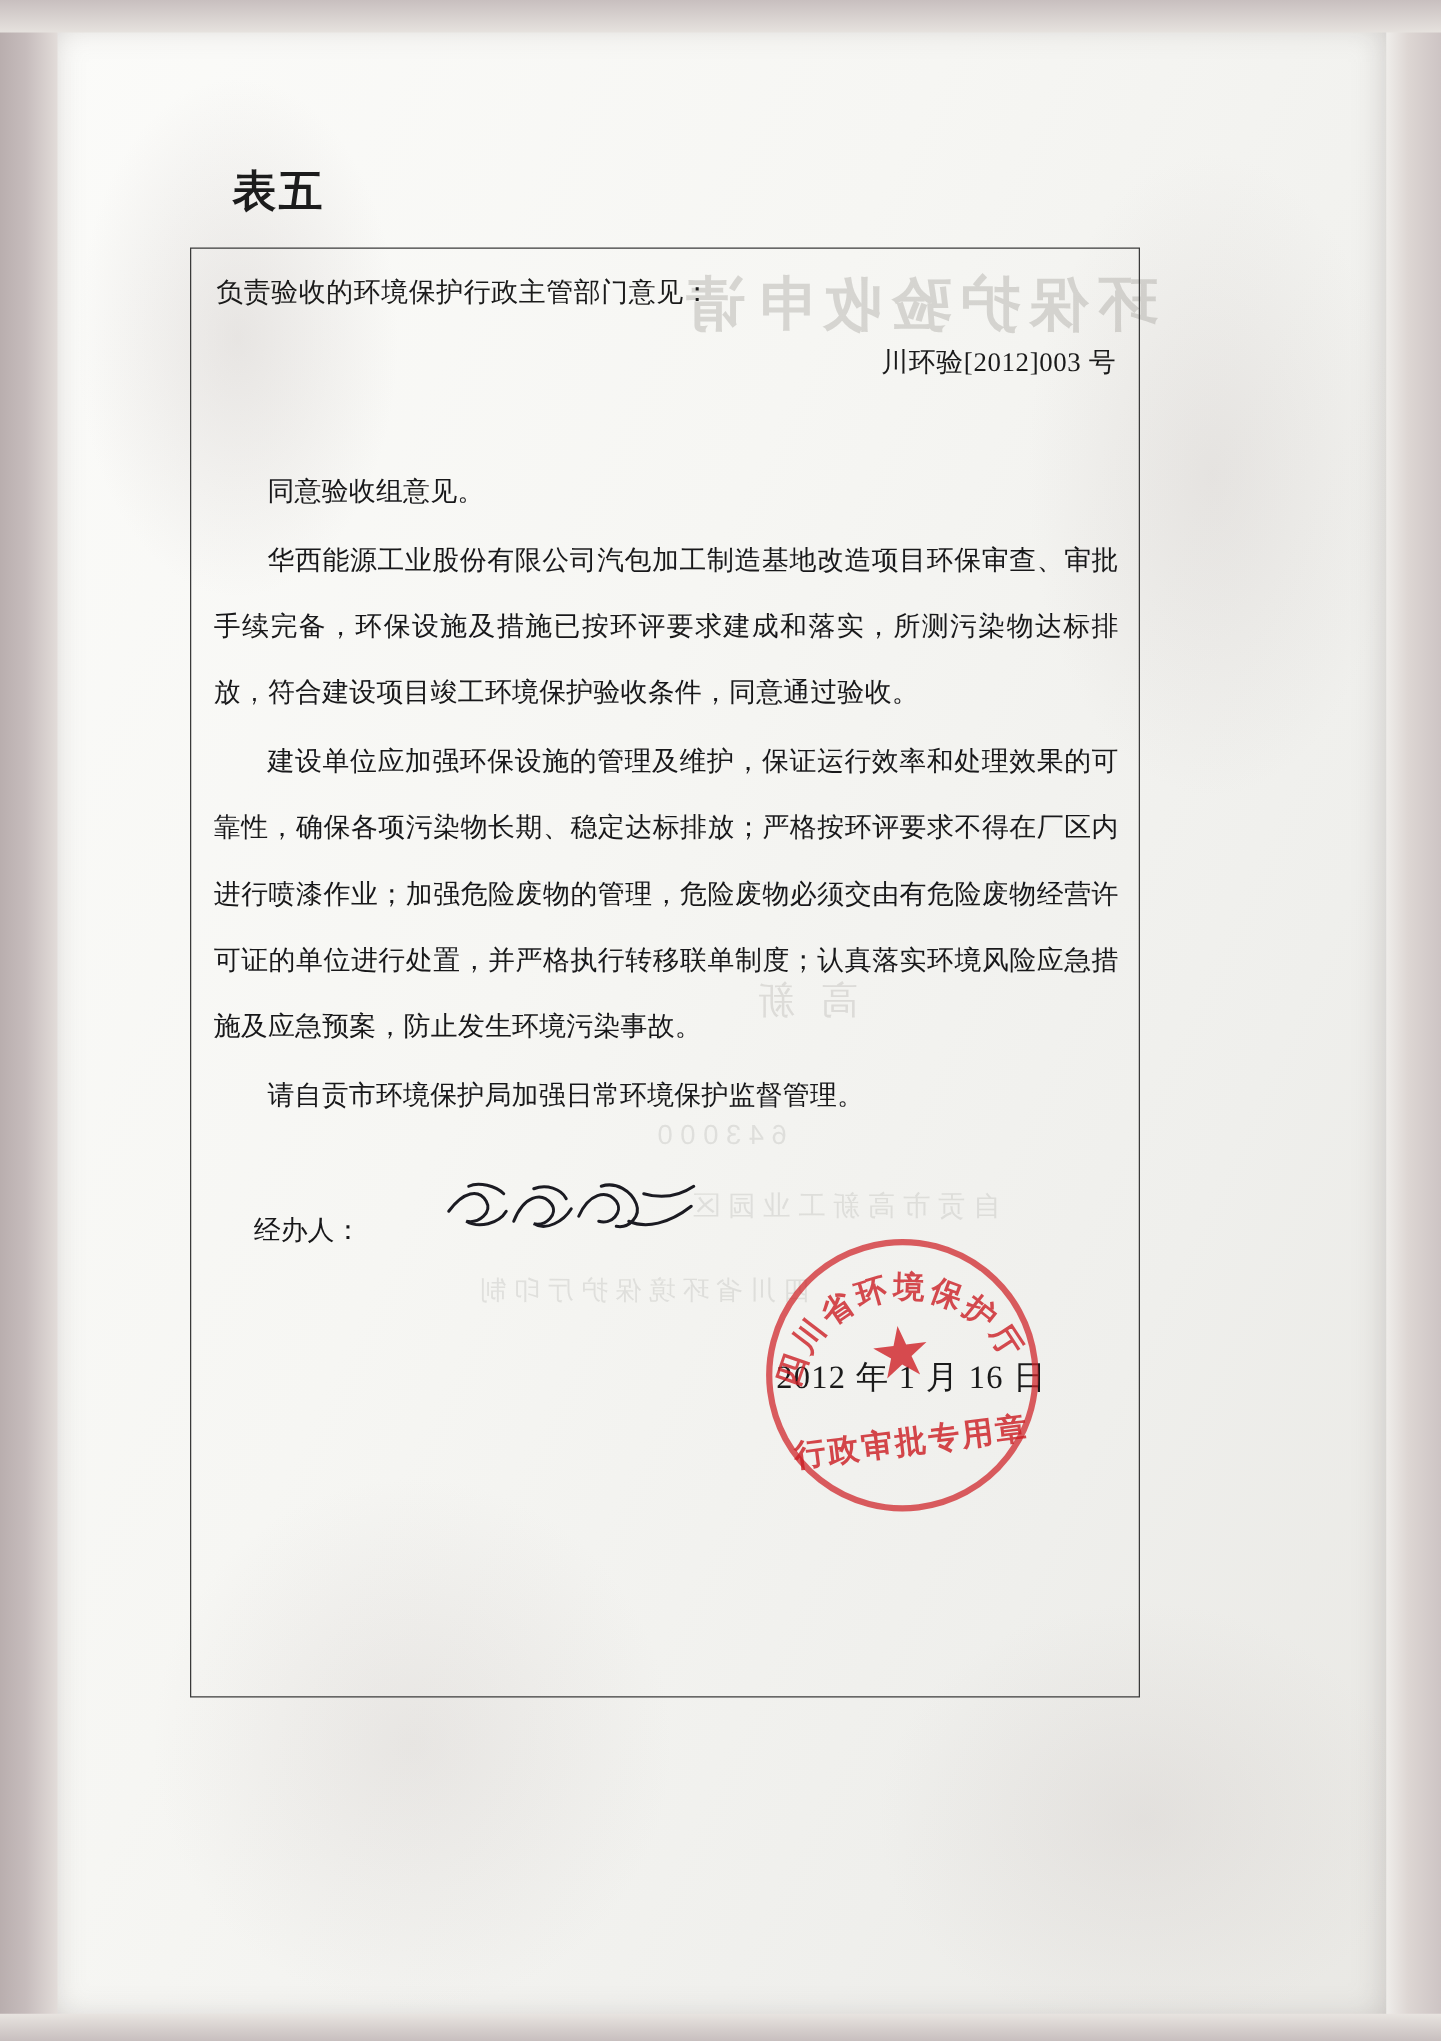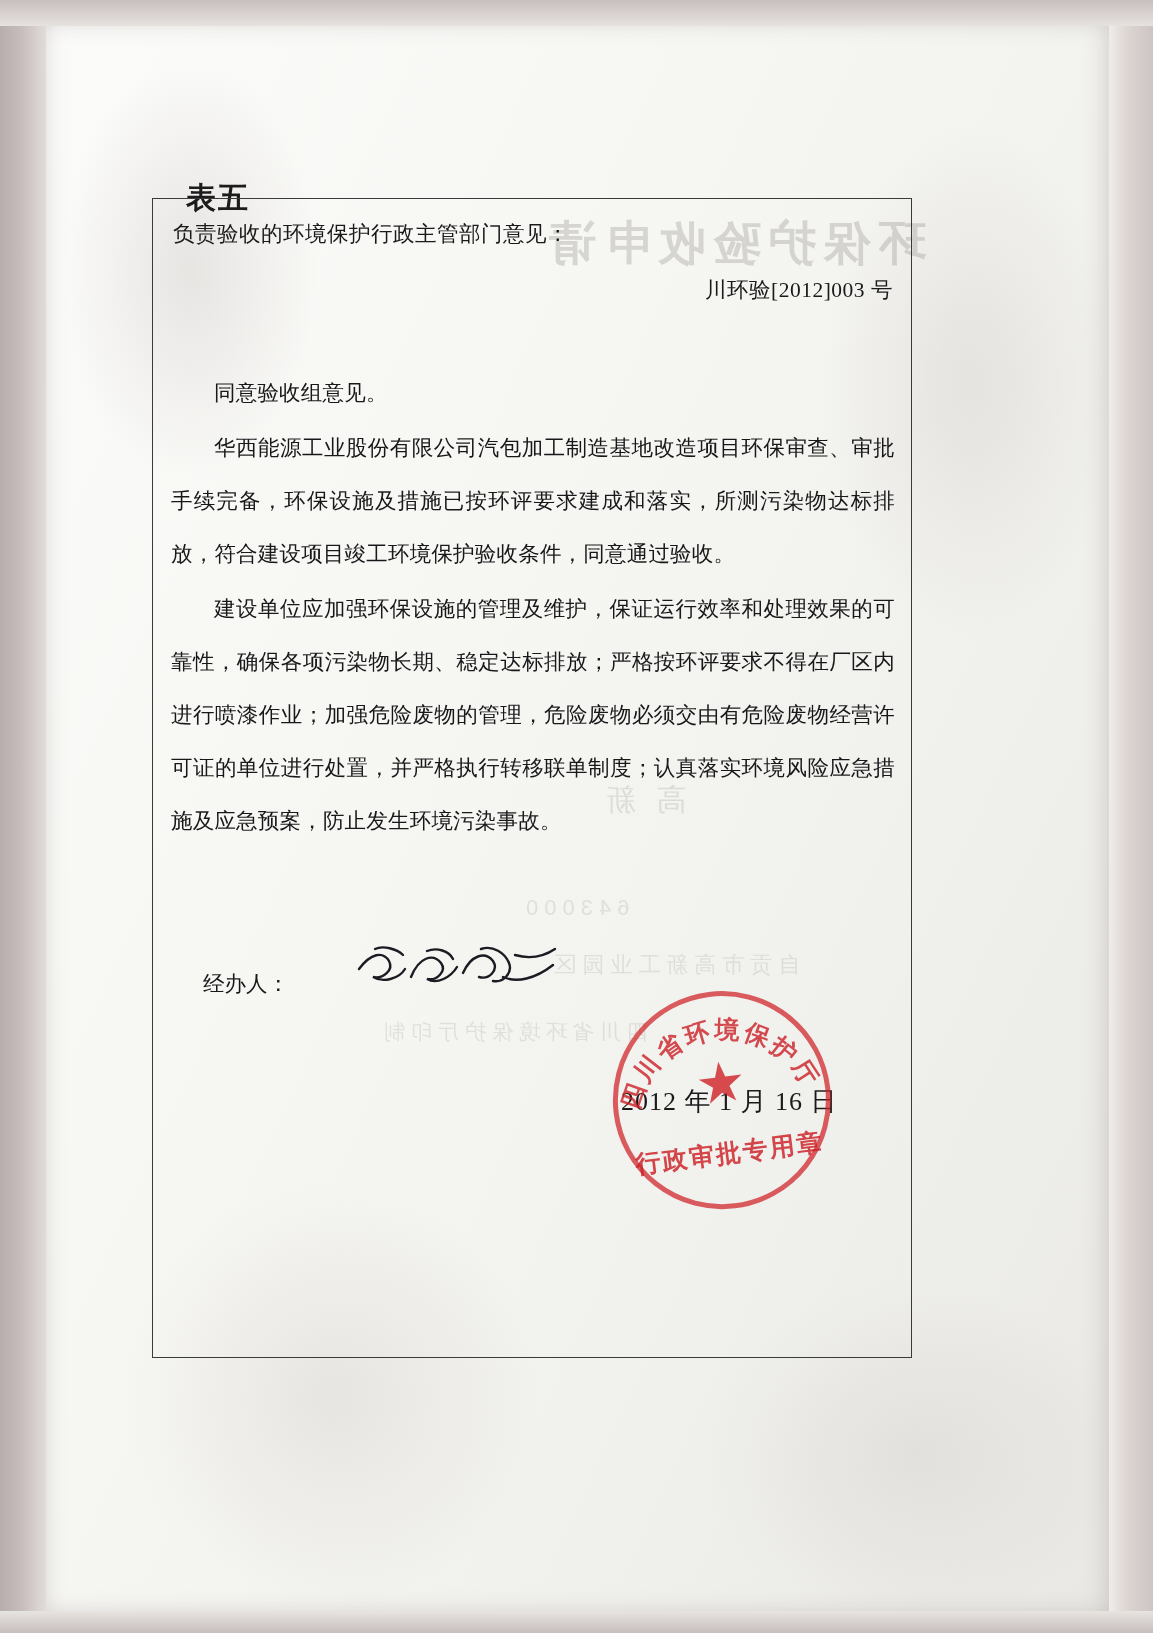--- a/index.html
+++ b/index.html
@@ -84,26 +84,25 @@
   }
   #ghost-line1 { left: 600px; top: 780px; font-size: 30px; color: rgba(150,146,142,0.25); }
   #ghost-line2 { left: 520px; top: 895px; font-size: 22px; color: rgba(152,148,144,0.22); }
   #ghost-line3 { left: 548px; top: 950px; font-size: 22px; color: rgba(152,148,144,0.22); }
   #ghost-line4 { left: 378px; top: 1018px; font-size: 21px; color: rgba(152,148,144,0.22); }
 
   
   #form-label {
     position: absolute;
     left: 186px; top: 130px;
-    font-size: 30px;
+    font-size: 35px;
     font-weight: 700;
     color: #1c1c1c;
     letter-spacing: 2px;
     font-family: "Liberation Serif", serif;
-    margin-top: 48px;
   }
 
   #form-box {
     position: absolute;
     left: 152px; top: 198px;
     width: 760px;
     height: 1160px;
     border: 1.6px solid #3a3a3a;
     box-sizing: border-box;
   }
@@ -242,20 +241,21 @@
   <div id="form-box">
 
     <div id="box-title">负责验收的环境保护行政主管部门意见：</div>
 
     <div id="doc-number">川环验[2012]003 号</div>
 
     <div id="body-text">
       <p class="para">同意验收组意见。</p>
       <p class="para">华西能源工业股份有限公司汽包加工制造基地改造项目环保审查、审批手续完备，环保设施及措施已按环评要求建成和落实，所测污染物达标排放，符合建设项目竣工环境保护验收条件，同意通过验收。</p>
       <p class="para">建设单位应加强环保设施的管理及维护，保证运行效率和处理效果的可靠性，确保各项污染物长期、稳定达标排放；严格按环评要求不得在厂区内进行喷漆作业；加强危险废物的管理，危险废物必须交由有危险废物经营许可证的单位进行处置，并严格执行转移联单制度；认真落实环境风险应急措施及应急预案，防止发生环境污染事故。</p>
+      <p class="para">请自贡市环境保护局加强日常环境保护监督管理。</p>
     </div>
 
     <div id="sig-row">
       <span>经办人：</span>
       <svg id="sig-scribble" viewBox="0 0 210 60">
         <g fill="none" stroke="#1b1b22" stroke-width="2.4" stroke-linecap="round">
           <path d="M6,26 C18,10 30,8 36,18 C41,27 30,36 20,34 C30,40 46,36 52,26"></path>
           <path d="M22,6 C30,2 44,6 50,12"></path>
           <path d="M58,34 C66,14 80,10 88,20 C94,28 84,38 74,36 C84,42 98,34 104,24"></path>
           <path d="M74,8 C84,4 96,8 100,16"></path>

